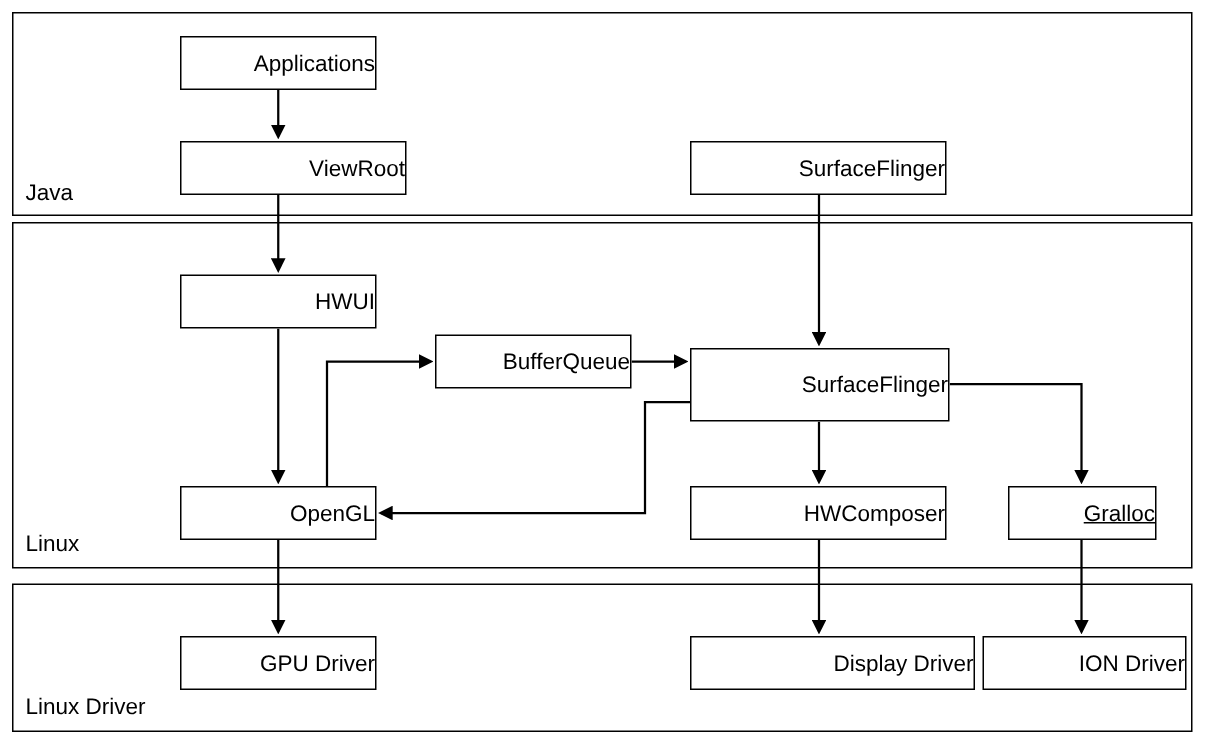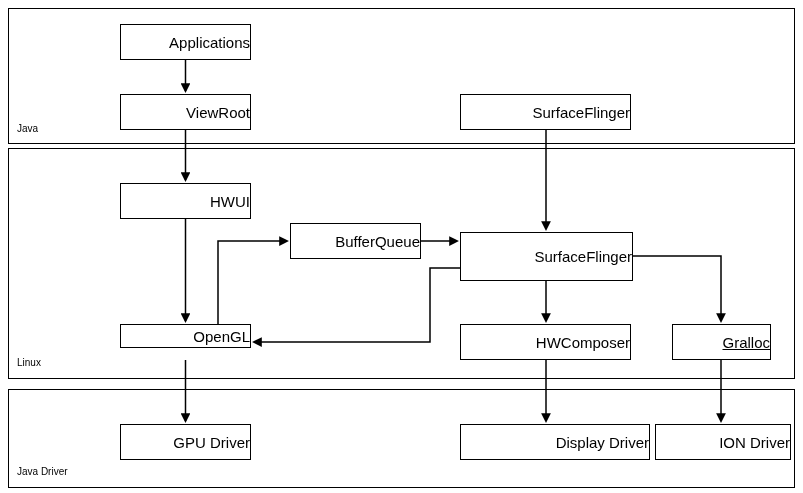--- a/index.html
+++ b/index.html
@@ -18,21 +18,21 @@
   }
   .layer {
     position: absolute;
     border: 1.6px solid #000000;
     box-sizing: border-box;
     background: transparent;
     z-index: 1;
   }
   .layer-label {
     position: absolute;
-    font-size: 10px;
+    font-size: 15px;
     line-height: 18px;
     z-index: 4;
     white-space: nowrap;
   }
   #edges {
     position: absolute;
     left: 0;
     top: 0;
     width: 803px;
     height: 493px;
@@ -56,21 +56,21 @@
 <body>
 
 <div id="canvas">
 
   <div class="layer" style="left:8px; top:8px; width:787px; height:136px;"></div>
   <div class="layer" style="left:8px; top:148px; width:787px; height:231px;"></div>
   <div class="layer" style="left:8px; top:389px; width:787px; height:99px;"></div>
 
   <div class="layer-label" style="left:17px; top:120px;">Java</div>
   <div class="layer-label" style="left:17px; top:354px;">Linux</div>
-  <div class="layer-label" style="left:17px; top:463px;">Java Driver</div>
+  <div class="layer-label" style="left:17px; top:463px;">Linux Driver</div>
 
   <svg id="edges" viewBox="0 0 803 493" xmlns="http://www.w3.org/2000/svg">
     <defs>
       <marker id="arrow" viewBox="0 0 10 10" refX="8" refY="5" markerWidth="6.5" markerHeight="6.5" orient="auto-start-reverse">
         <path d="M0,0 L10,5 L0,10 z" fill="#000000"></path>
       </marker>
     </defs>
     <g stroke="#000000" stroke-width="1.5" fill="none">
       <path d="M185.5 60 V 91" marker-end="url(#arrow)"></path>
       <path d="M185.5 130 V 180" marker-end="url(#arrow)"></path>
@@ -84,41 +84,41 @@
       <path d="M633 256 H 721 V 321" marker-end="url(#arrow)"></path>
       <path d="M546 360 V 421" marker-end="url(#arrow)"></path>
       <path d="M721 360 V 421" marker-end="url(#arrow)"></path>
     </g>
   </svg>
 
   <div class="node" style="left:120px; top:24px; width:131px; height:36px;">
     <span>Applications</span>
   </div>
 
-  <div class="node" style="left:120px; top:94px; width:131px; height:36px;">
+  <div class="node" style="left:120px; top:94px; width:151px; height:36px;">
     <span>ViewRoot</span>
   </div>
 
   <div class="node" style="left:460px; top:94px; width:171px; height:36px;">
     <span>SurfaceFlinger</span>
   </div>
 
   <div class="node" style="left:120px; top:183px; width:131px; height:36px;">
     <span>HWUI</span>
   </div>
 
   <div class="node" style="left:290px; top:223px; width:131px; height:36px;">
     <span>BufferQueue</span>
   </div>
 
   <div class="node" style="left:460px; top:232px; width:173px; height:49px;">
     <span>SurfaceFlinger</span>
   </div>
 
-  <div class="node" style="left:120px; top:324px; width:131px; height:24px;">
+  <div class="node" style="left:120px; top:324px; width:131px; height:36px;">
     <span>OpenGL</span>
   </div>
 
   <div class="node" style="left:460px; top:324px; width:171px; height:36px;">
     <span>HWComposer</span>
   </div>
 
   <div class="node" style="left:672px; top:324px; width:99px; height:36px;text-decoration:underline;">
     <span>Gralloc</span>
   </div>

